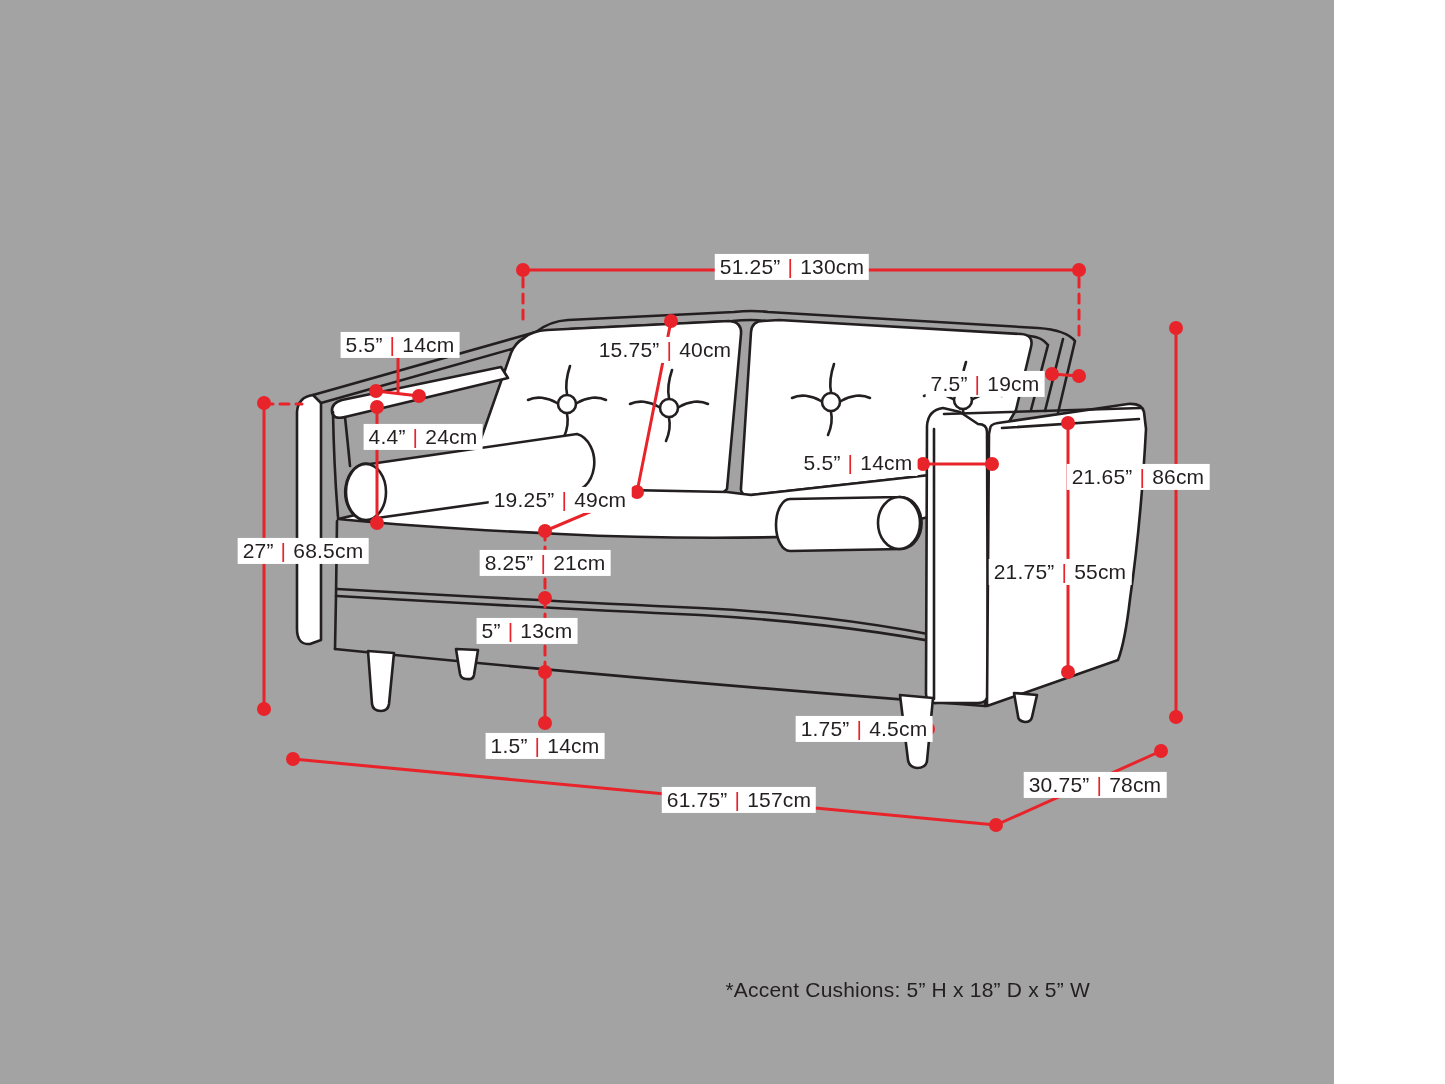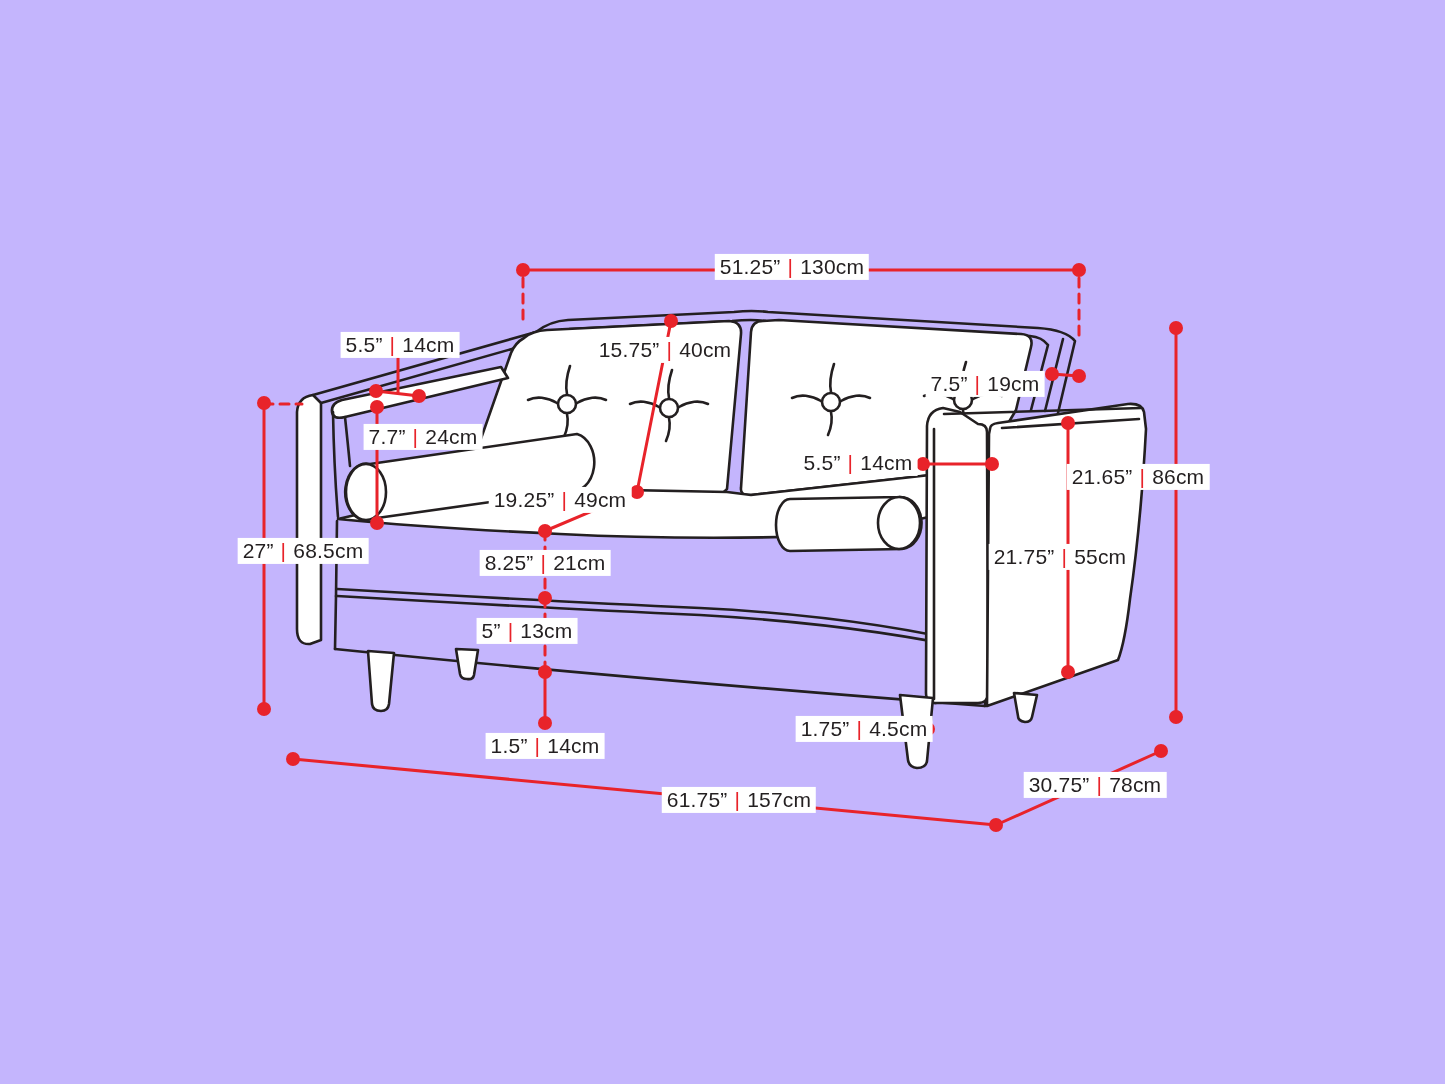--- a/index.html
+++ b/index.html
@@ -1,16 +1,16 @@
 <!DOCTYPE html>
 <html><head>
 <meta charset="utf-8">
 <style>
   html,body{margin:0;padding:0;background:#ffffff;}
-  #stage{position:relative;width:1445px;height:1084px;background:#c4b5fd;overflow:hidden;
+  #stage{position:relative;width:1334px;height:1084px;background:#a3a3a3;overflow:hidden;
          font-family:"Liberation Sans",sans-serif;}
   #stage svg{position:absolute;left:0;top:0;}
   .dim-label{position:absolute;transform:translate(-50%,-50%);background:#fff;
              padding:1px 5px;white-space:nowrap;font-size:21px;line-height:1.15;
              color:#231f20;letter-spacing:.2px;}
   .dim-label .sep{color:#e8232a;margin:0 7px;font-weight:400;}
   .note{position:absolute;right:244px;text-align:right;font-size:21px;color:#231f20;
         white-space:nowrap;letter-spacing:.2px;}
 </style>
 </head>
@@ -198,27 +198,28 @@
           <circle cx="996" cy="825" r="7"></circle>
       <circle cx="1161" cy="751" r="7"></circle>
     </g>
   </g>
 </svg>
 
 <div class="dim-label" style="left:792px;top:267px"><span>51.25”</span><span class="sep">|</span><span>130cm</span></div>
 <div class="dim-label" style="left:400px;top:345px"><span>5.5”</span><span class="sep">|</span><span>14cm</span></div>
 <div class="dim-label" style="left:665px;top:350px"><span>15.75”</span><span class="sep">|</span><span>40cm</span></div>
 <div class="dim-label" style="left:985px;top:384px"><span>7.5”</span><span class="sep">|</span><span>19cm</span></div>
-<div class="dim-label" style="left:423px;top:437px"><span>7.7”</span><span class="sep">|</span><span>24cm</span></div>
+<div class="dim-label" style="left:423px;top:437px"><span>4.4”</span><span class="sep">|</span><span>24cm</span></div>
 <div class="dim-label" style="left:858px;top:463px"><span>5.5”</span><span class="sep">|</span><span>14cm</span></div>
 <div class="dim-label" style="left:1138px;top:477px"><span>21.65”</span><span class="sep">|</span><span>86cm</span></div>
 <div class="dim-label" style="left:560px;top:500px"><span>19.25”</span><span class="sep">|</span><span>49cm</span></div>
 <div class="dim-label" style="left:303px;top:551px"><span>27”</span><span class="sep">|</span><span>68.5cm</span></div>
 <div class="dim-label" style="left:545px;top:563px"><span>8.25”</span><span class="sep">|</span><span>21cm</span></div>
-<div class="dim-label" style="left:1060px;top:557px"><span>21.75”</span><span class="sep">|</span><span>55cm</span></div>
+<div class="dim-label" style="left:1060px;top:572px"><span>21.75”</span><span class="sep">|</span><span>55cm</span></div>
 <div class="dim-label" style="left:527px;top:631px"><span>5”</span><span class="sep">|</span><span>13cm</span></div>
 <div class="dim-label" style="left:864px;top:729px"><span>1.75”</span><span class="sep">|</span><span>4.5cm</span></div>
 <div class="dim-label" style="left:545px;top:746px"><span>1.5”</span><span class="sep">|</span><span>14cm</span></div>
 <div class="dim-label" style="left:739px;top:800px"><span>61.75”</span><span class="sep">|</span><span>157cm</span></div>
 <div class="dim-label" style="left:1095px;top:785px"><span>30.75”</span><span class="sep">|</span><span>78cm</span></div>
 
+<div class="note" style="top:978px">*Accent Cushions: 5” H x 18” D x 5” W</div>
 
 </div>
 
 </body></html>

